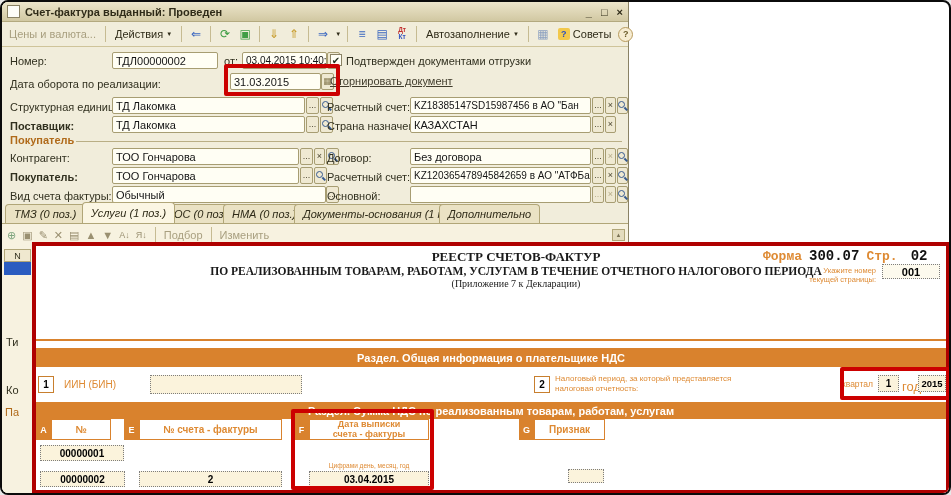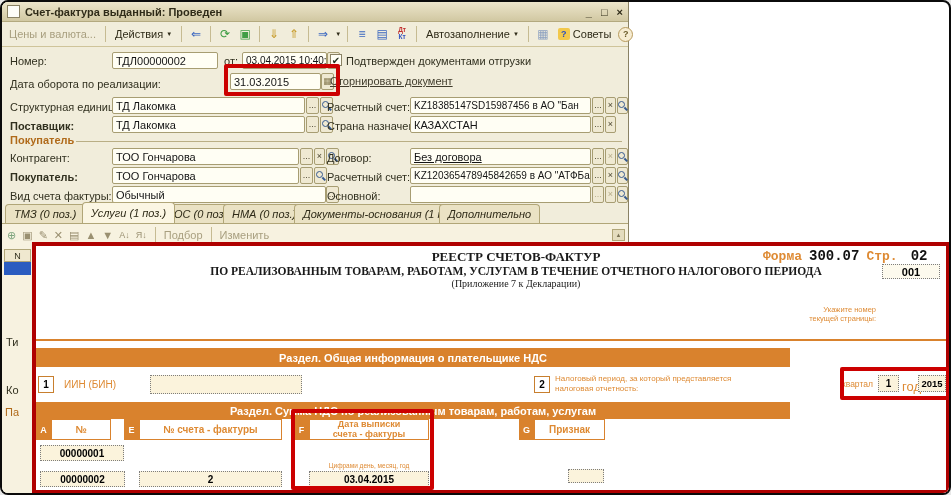--- a/index.html
+++ b/index.html
@@ -57,21 +57,21 @@
   .rtitle{position:absolute;left:40px;top:3px;width:880px;text-align:center;font-family:"Liberation Serif",serif;color:#1a1a1a;}
   .rt1{font-size:13px;font-weight:bold;}
   .rt2{font-size:11.5px;font-weight:bold;}
   .rt3{font-size:10px;margin-top:1px;}
   .formrow{position:absolute;left:727px;top:2px;display:flex;align-items:baseline;gap:7px;font-family:Liberation Mono, monospace;white-space:nowrap;}
   .fr-or{color:#DE8A33;font-weight:bold;font-size:13px;}
   .fr-bk{color:#111;font-weight:bold;font-size:14px;}
   .fr-u{border-bottom:1px solid #111;padding:0 6px;}
   .hint{position:absolute;color:#DE8A33;font-size:7.5px;text-align:right;line-height:1.25;}
   .orule{position:absolute;left:0;top:93px;width:910px;height:2px;background:#D9822D;}
-  .oband{position:absolute;left:0;width:754px;height:19px;background:#D9822D;color:#fff;font-weight:bold;font-size:11px;
+  .oband{position:absolute;left:0;width:910px;height:19px;background:#D9822D;color:#fff;font-weight:bold;font-size:11px;
          display:flex;align-items:center;justify-content:center;white-space:nowrap;}
   .numbox{position:absolute;width:16px;height:17px;border:1px solid #c87f2e;background:#fff;color:#000;font-weight:bold;font-size:10px;
           display:flex;align-items:center;justify-content:center;}
   .olab{position:absolute;color:#DE8A33;font-size:10px;white-space:nowrap;}
   .olab.tiny{font-size:8px;}
   .dbox{position:absolute;background:#FBF3DC;border:1px dotted #7d7d7d;display:flex;align-items:center;justify-content:center;
         font-weight:bold;font-size:10px;color:#000;}
   .cletter{position:absolute;width:15px;height:21px;background:#D9822D;color:#fff;font-weight:bold;font-size:9px;
            display:flex;align-items:center;justify-content:center;}
   .chead{position:absolute;height:21px;background:#fff;border:1px solid #D9822D;color:#DE8A33;font-weight:bold;font-size:10px;
@@ -195,21 +195,21 @@
     <div class="fbtn" style="left:615px;top:95px;width:11px;">
         <span class="magico"></span>
       </div>
 
     <span class="lb" style="left:325px;top:118px;">Страна назначения:</span>
     <div class="fld" style="left:408px;top:114px;width:181px;">КАЗАХСТАН</div>
     <div class="fbtn" style="left:590px;top:114px;width:12px;">...</div>
     <div class="fbtn" style="left:603px;top:114px;width:11px;">×</div>
 
     <span class="lb" style="left:325px;top:150px;">Договор:</span>
-    <div class="fld" style="left:408px;top:146px;width:181px;text-decoration:underline;">Без договора</div>
+    <div class="fld" style="left:408px;top:146px;width:181px;">Без договора</div>
     <div class="fbtn" style="left:590px;top:146px;width:12px;">...</div>
     <div class="fbtn dis" style="left:603px;top:146px;width:11px;">×</div>
     <div class="fbtn" style="left:615px;top:146px;width:11px;">
         <span class="magico"></span>
       </div>
 
     <span class="lb" style="left:325px;top:169px;">Расчетный счет:</span>
     <div class="fld sm" style="left:408px;top:165px;width:181px;">KZ120365478945842659 в АО "АТФБа</div>
     <div class="fbtn" style="left:590px;top:165px;width:12px;">...</div>
     <div class="fbtn" style="left:603px;top:165px;width:11px;">×</div>
@@ -265,21 +265,21 @@
       <div class="rt2">ПО РЕАЛИЗОВАННЫМ ТОВАРАМ, РАБОТАМ, УСЛУГАМ В ТЕЧЕНИЕ ОТЧЕТНОГО НАЛОГОВОГО ПЕРИОДА</div>
       <div class="rt3">(Приложение 7 к Декларации)</div>
     </div>
 
     <div class="formrow">
       <span class="fr-or">Форма</span>
       <span class="fr-bk">300.07</span>
       <span class="fr-or">Стр.</span>
       <span class="fr-bk fr-u">02</span>
     </div>
-    <div class="hint" style="left:700px;top:20px;width:140px;margin-top:39px;">
+    <div class="hint" style="left:700px;top:20px;width:140px;">
       <div>Укажите номер</div>
       <div>текущей страницы:</div>
     </div>
     <div class="dbox" style="left:846px;top:18px;width:58px;height:15px;font-size:11px;background:#FDFAEE;">001</div>
 
     <div class="orule"></div>
 
     <div class="oband" style="top:102px;">Раздел. Общая информация о плательщике НДС</div>
 
     <div class="numbox" style="left:2px;top:130px;">1</div>

